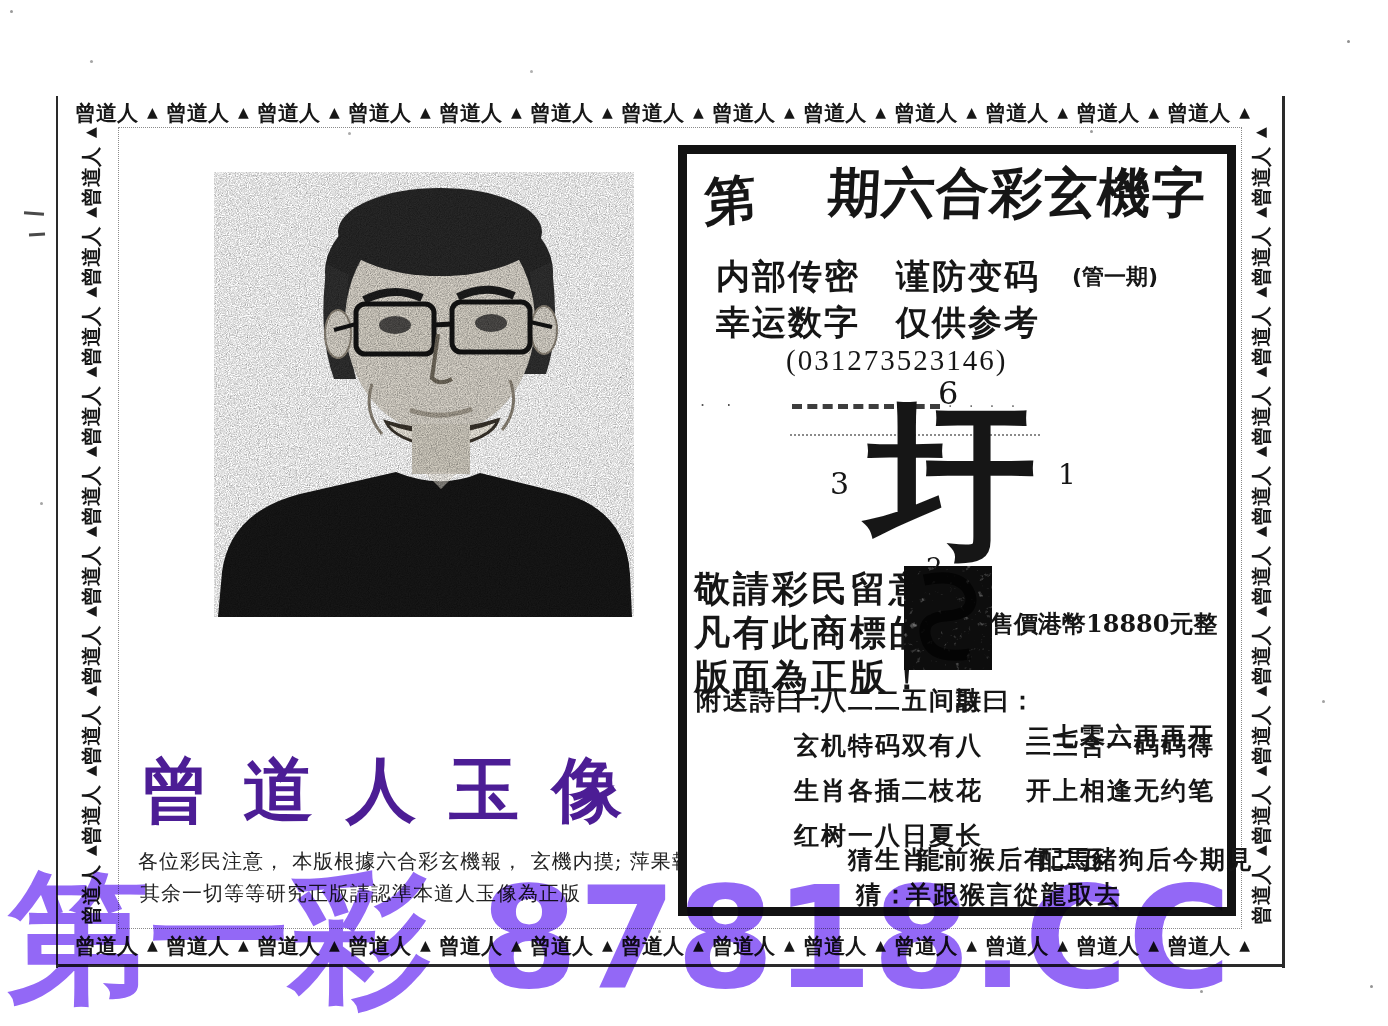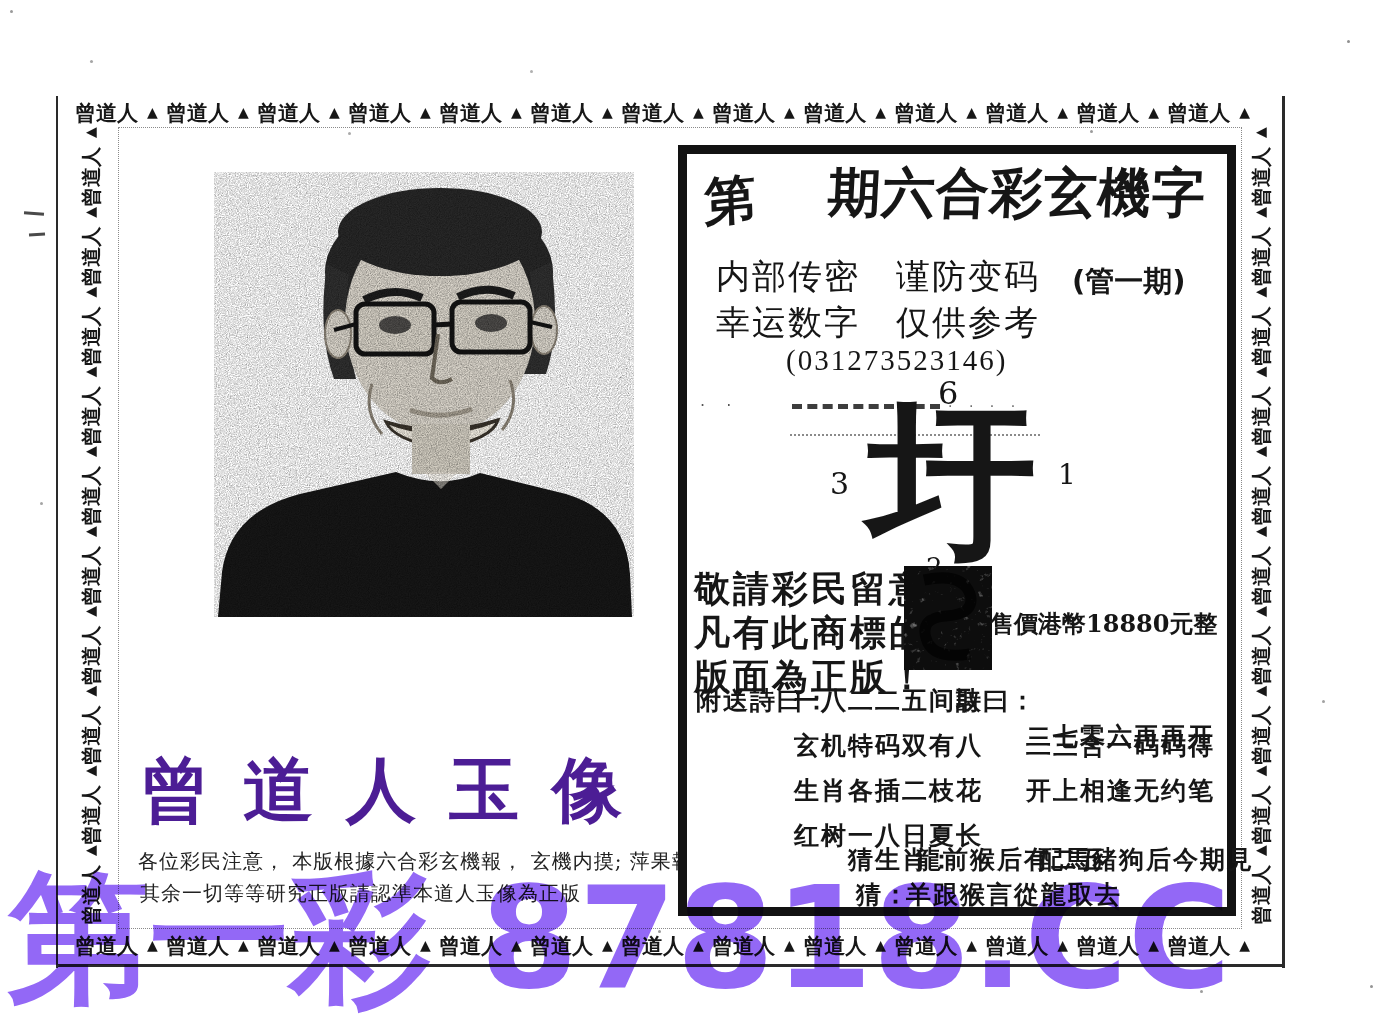--- a/index.html
+++ b/index.html
@@ -44,24 +44,24 @@
   .lp-note1{left:138px;top:848px;}
   .lp-note2{left:140px;top:880px;font-family:Liberation Serif, serif;}
 
   
   .rbox{left:678px;top:145px;width:540px;height:753px;border:9px solid #121212;background:#fff;z-index:2;}
   .r-title-prefix{left:704px;top:166px;font-size:52px;font-weight:900;
       font-family:"DejaVu Serif",serif;transform:rotate(-6deg) skewX(-4deg);z-index:3;}
   .r-title-main{left:828px;top:158px;width:392px;font-size:53px;font-weight:900;
       font-family:"DejaVu Serif",serif;letter-spacing:1px;white-space:nowrap;
       transform:skewX(-3deg);z-index:3;}
-  .r-line{font-size:34px;font-weight:400;letter-spacing:2px;white-space:nowrap;z-index:3;}
+  .r-line{font-size:34px;font-weight:700;letter-spacing:2px;white-space:nowrap;z-index:3;}
   .r-line1{left:716px;top:254px;}
   .r-line2{left:716px;top:300px;}
-  .r-issue{left:1072px;top:262px;font-size:29px;font-weight:700;z-index:3;}
+  .r-issue{left:1072px;top:262px;font-size:22px;font-weight:700;z-index:3;}
   .r-serial{left:786px;top:344px;font-size:29px;font-family:Liberation Serif, serif;
             letter-spacing:2px;z-index:3;}
   .r-digit{font-family:"DejaVu Serif",serif;z-index:3;}
   .d-top{left:938px;top:374px;font-size:32px;}
   .d-left{left:830px;top:466px;font-size:30px;}
   .d-right{left:1058px;top:458px;font-size:28px;}
   .d-bottom{left:926px;top:552px;font-size:26px;}
   .r-bigchar{left:868px;top:396px;font-size:168px;line-height:1;font-weight:900;
              font-family:"DejaVu Serif",serif;z-index:3;}
   

